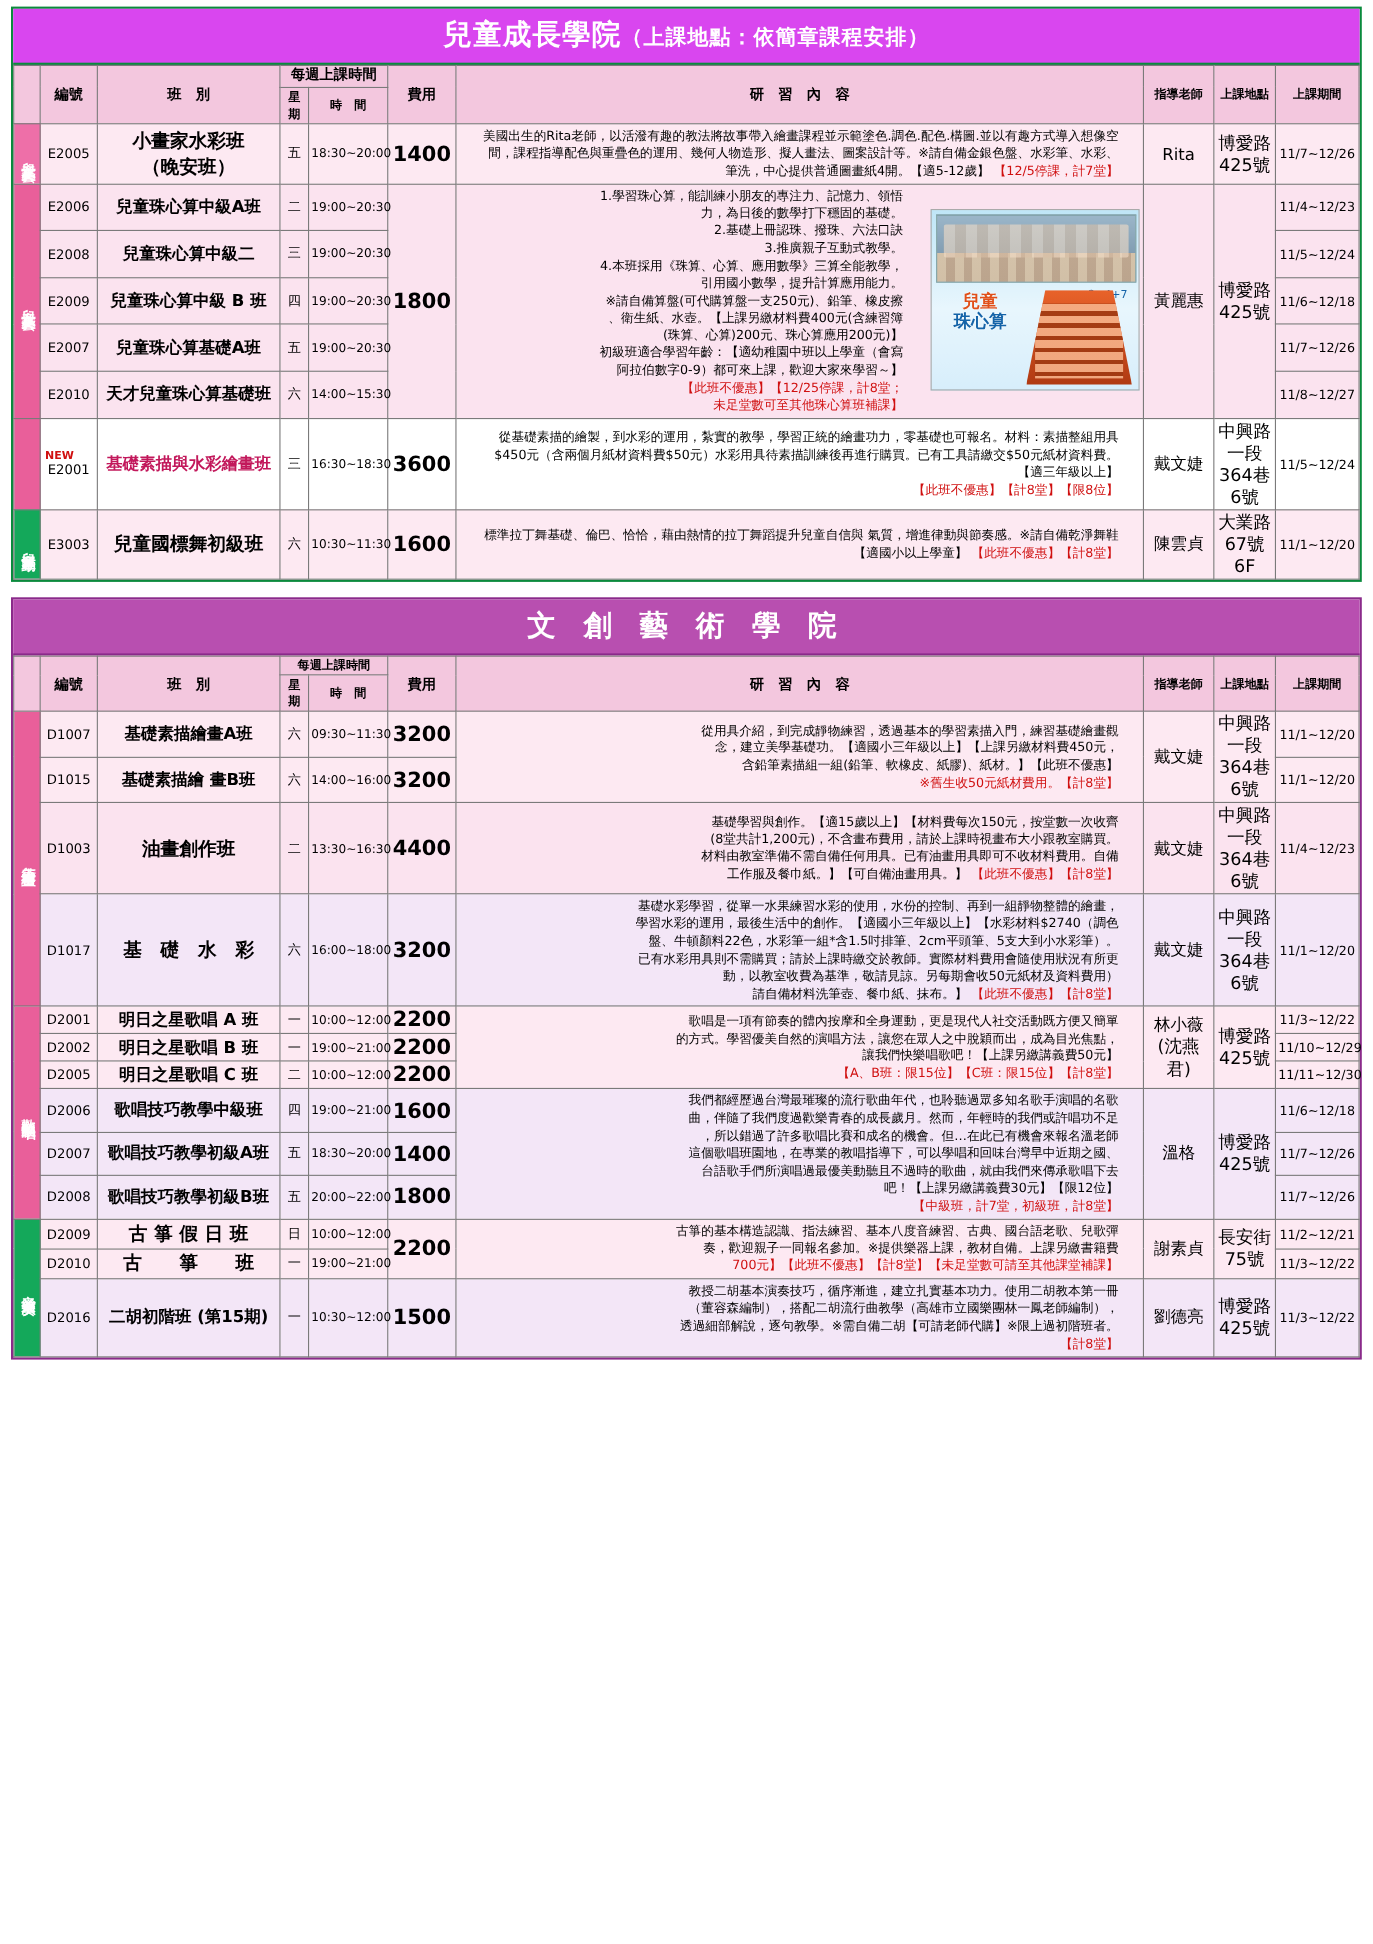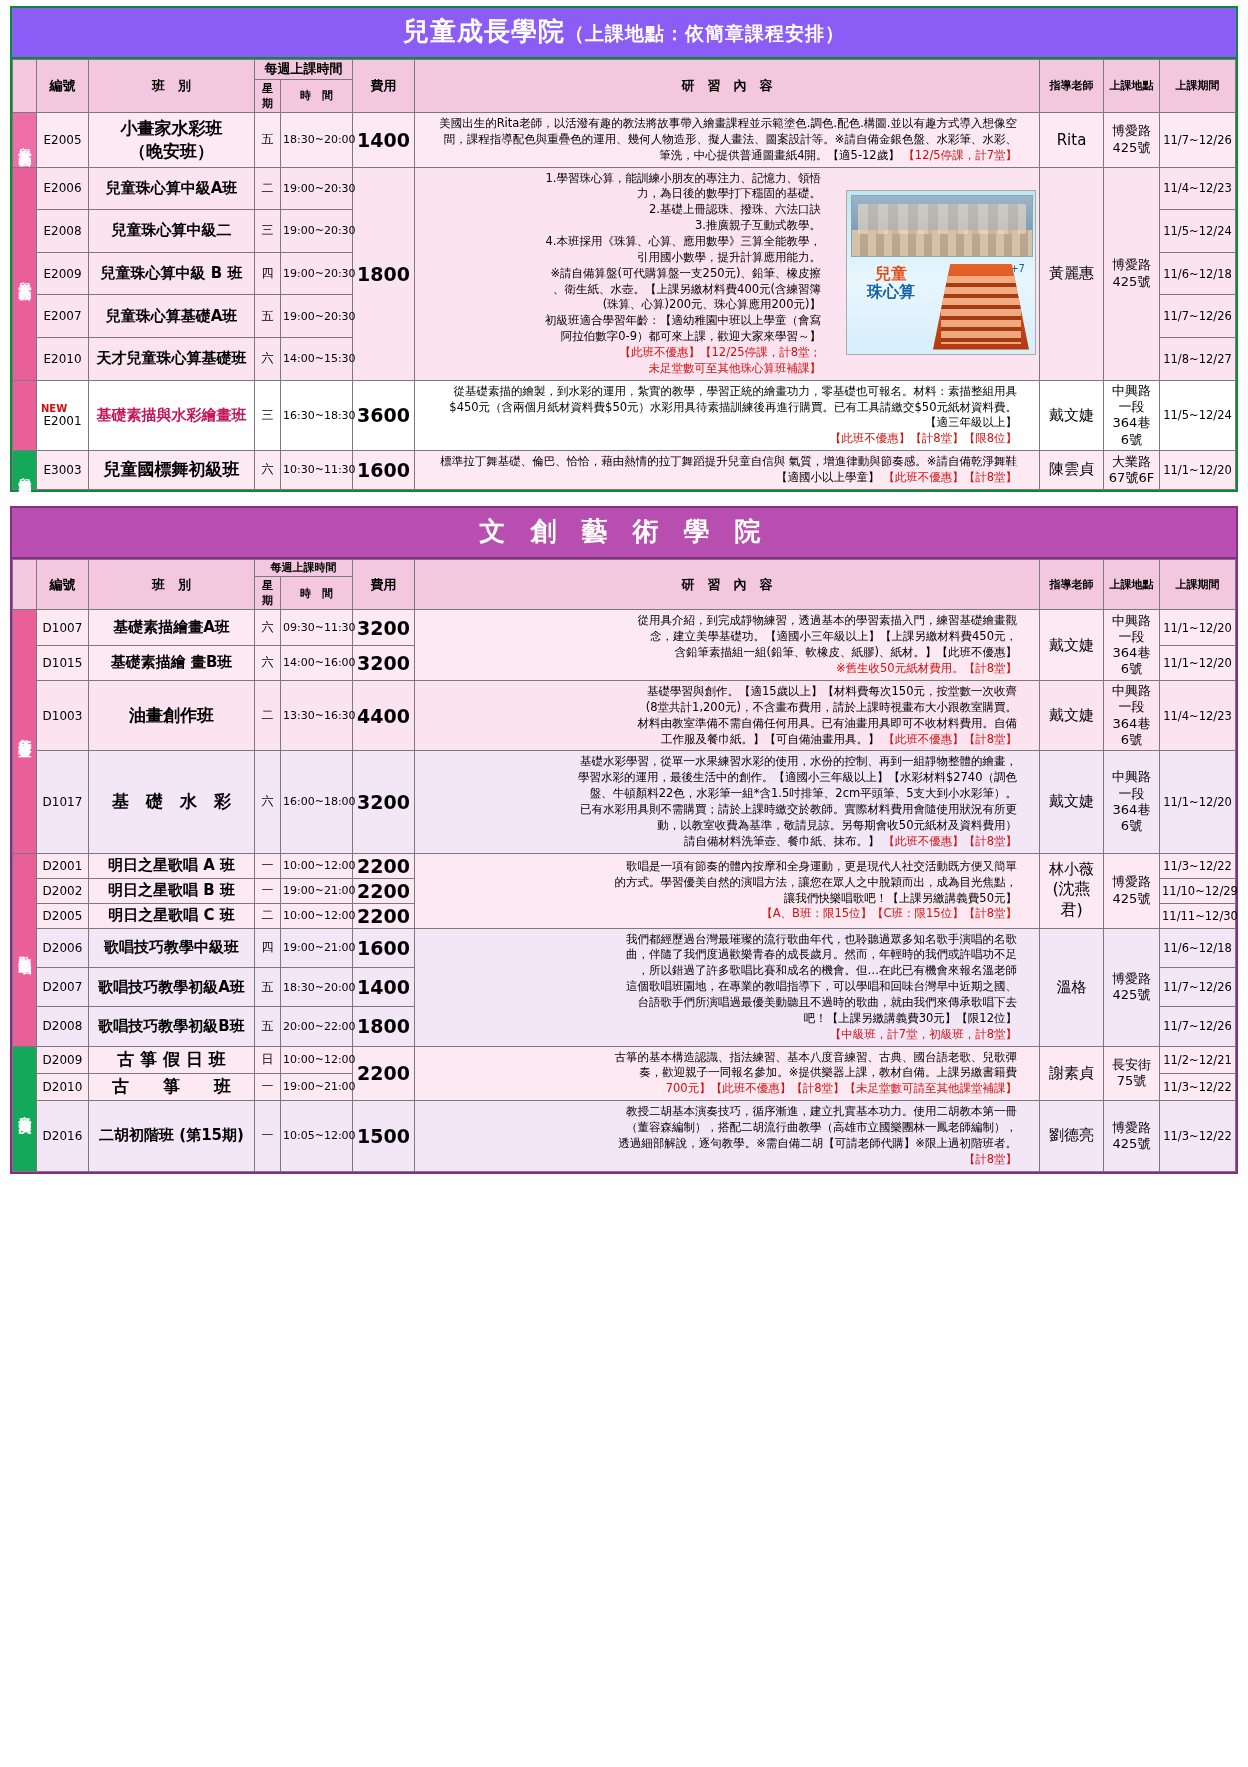--- a/index.html
+++ b/index.html
@@ -9,21 +9,21 @@
     font-family:"DejaVu Sans", sans-serif;
     font-size:12px; color:#000;
   }
   .page { width:1248px; padding:6px 10px 10px 10px; }
 
   
   .academy { border:2px solid #0a8a3c; margin-bottom:14px; }
   .academy.purple { border-color:#8a2a8a; }
 
   .aca-title {
-    background:#8b5cf6; color:#fff; text-align:center;
+    background:#d946ef; color:#fff; text-align:center;
     font-size:26px; font-weight:bold; padding:6px 0 8px 0;
     letter-spacing:1px;
     border-bottom:2px solid #0a8a3c;
   }
   .aca-title .sub { font-size:19px; font-weight:bold; }
   .academy.purple .aca-title { background:#b84fb0; border-bottom-color:#8a2a8a; letter-spacing:8px; }
 
   table { border-collapse:collapse; width:100%; table-layout:fixed; }
   td, th { border:1px solid #7a7a7a; padding:1px 2px; vertical-align:middle; }
 
@@ -46,21 +46,21 @@
 
   .code { text-align:center; font-size:12px; }
   .cls  { text-align:center; font-size:17px; font-weight:bold; letter-spacing:0px; }
   .cls.small { font-size:15px; }
   .day  { text-align:center; font-size:12px; }
   .time { text-align:center; font-size:11px; white-space:nowrap;margin-top:12px; }
   .fee  { text-align:center; font-size:19px; font-weight:bold; }
   .desc { font-size:11.5px; line-height:1.38; padding:3px 22px; text-align:right; }
   .desc .red { color:#d01010; }
   .teacher { text-align:center; font-size:15px; font-weight:normal; }
-  .place { text-align:center; font-size:13px; line-height:1.25; }
+  .place { text-align:center; font-size:16px; line-height:1.25; }
   .period { text-align:center; font-size:11.5px; white-space:nowrap; }
 
   
   .t-pink   { background:#fde9f2; }
   .t-pink2  { background:#fbe3ef; }
   .t-lav    { background:#f3e6f7; }
   .t-white  { background:#ffffff; }
 
   .new-badge {
     color:#d01010; font-size:10px; font-weight:bold;
@@ -513,21 +513,21 @@
         <td class="code">D2010</td>
         <td class="cls">古　　箏　　班</td>
         <td class="day">一</td>
         <td class="time">19:00~21:00</td>
         <td class="period">11/3~12/22</td>
       </tr>
       <tr class="t-lav">
         <td class="code">D2016</td>
         <td class="cls small">二胡初階班 (第15期)</td>
         <td class="day">一</td>
-        <td class="time">10:05~12:00</td>
+        <td class="time">10:30~12:00</td>
         <td class="fee">1500</td>
         <td class="desc">
           <div>教授二胡基本演奏技巧，循序漸進，建立扎實基本功力。使用二胡教本第一冊</div>
           <div>（董容森編制），搭配二胡流行曲教學（高雄市立國樂團林一鳳老師編制），</div>
           <div>透過細部解說，逐句教學。※需自備二胡【可請老師代購】※限上過初階班者。</div>
           <div class="red">【計8堂】</div>
         </td>
         <td class="teacher">劉德亮</td>
         <td class="place">
           <div>博愛路</div>

